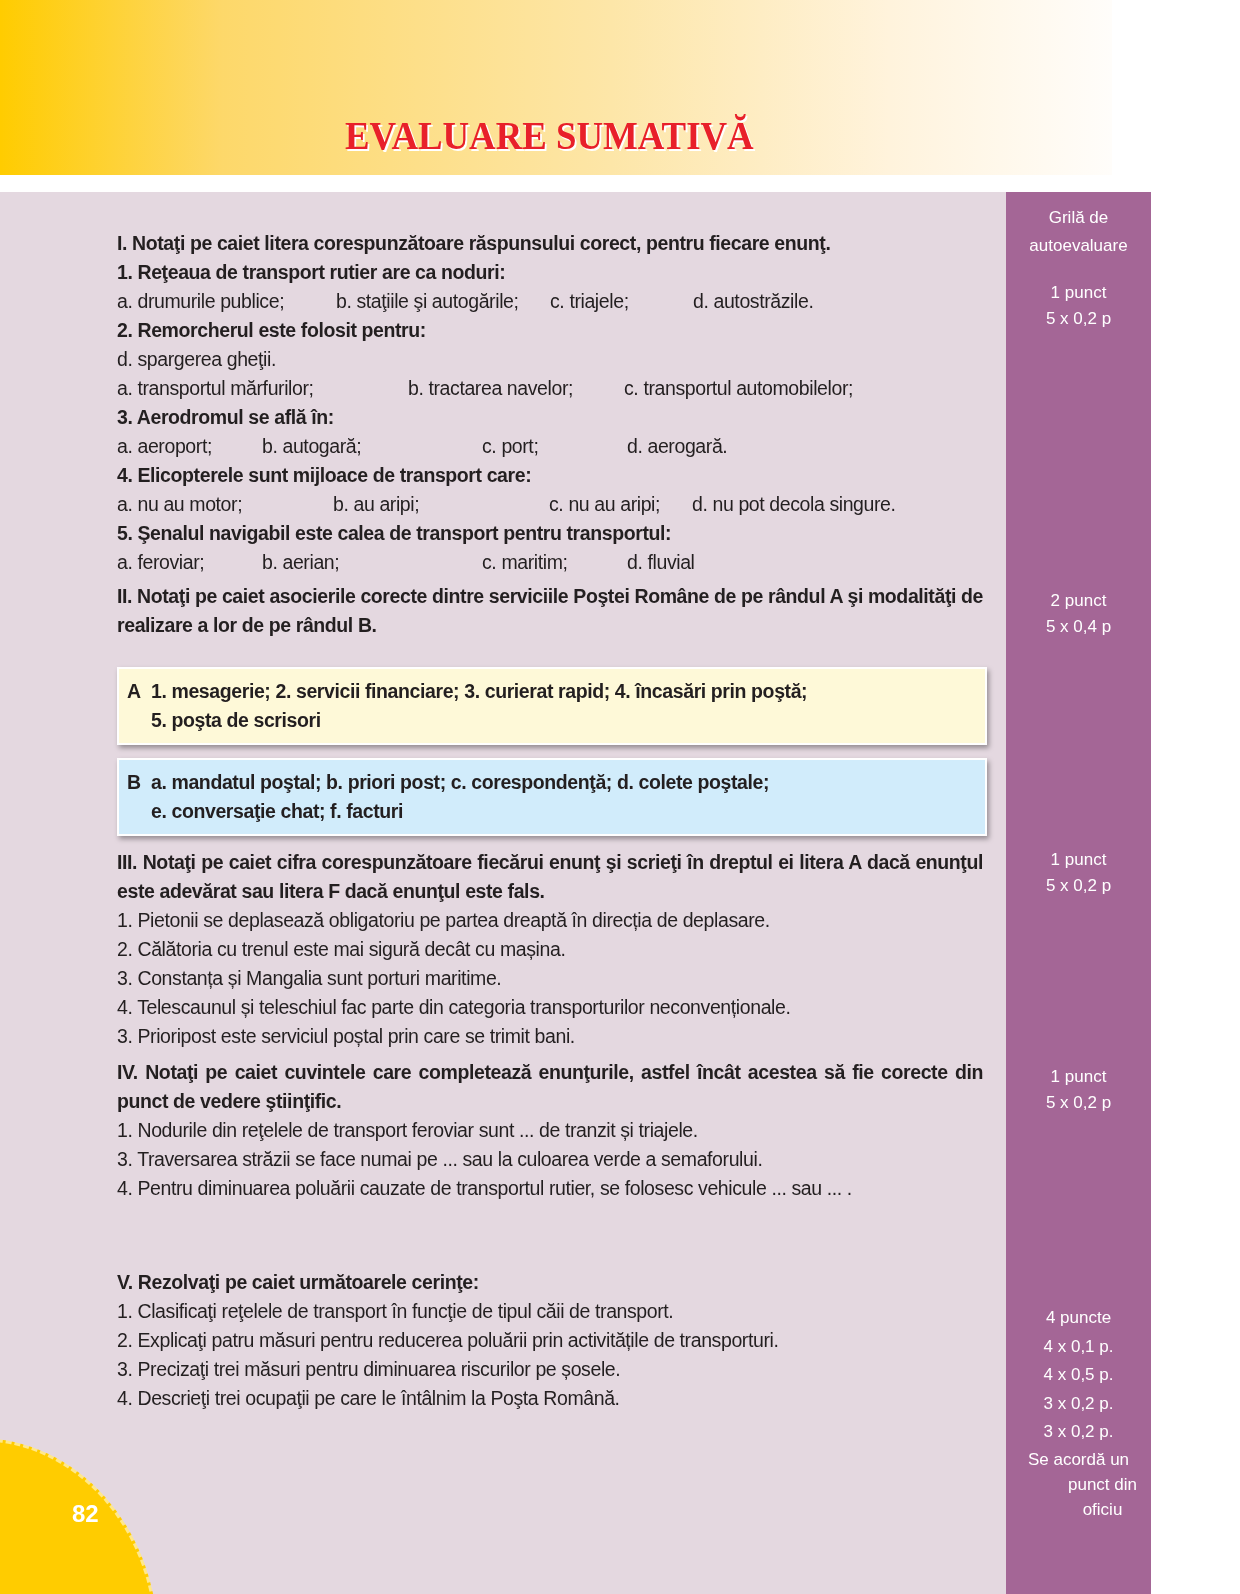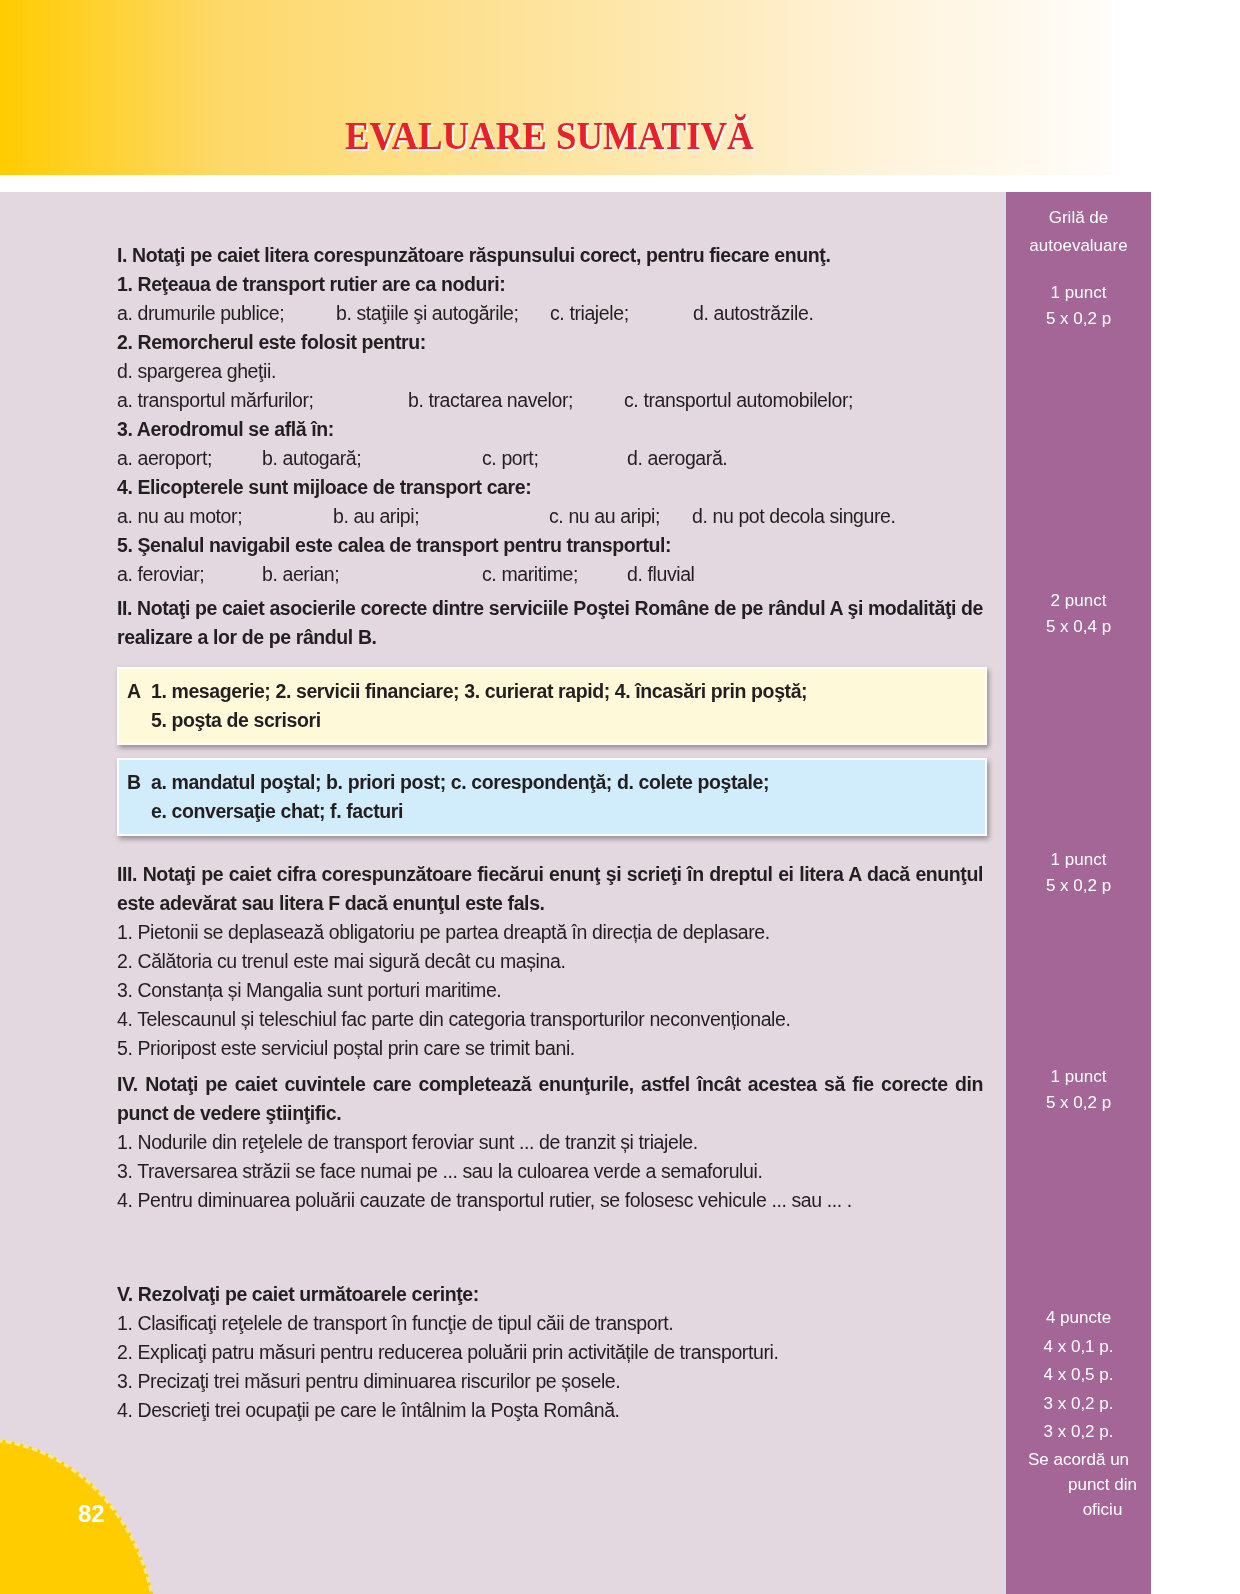--- a/index.html
+++ b/index.html
@@ -29,21 +29,20 @@
   }
   .sb-block {
     position: absolute; left: 0; width: 145px; text-align: center;
     color: #ffffff; font-size: 17px; line-height: 26px;
   }
   .sb-block .b { font-weight: normal; }
   .text {
     position: absolute; left: 117px; width: 866px;
     font-size: 19.5px; line-height: 29px; color: #231f20;
     letter-spacing: -0.4px;
-    margin-top: 12px;
   }
   .text .line { white-space: nowrap; }
   .bold { font-weight: bold; }
   .just { text-align: justify; text-align-last: left; white-space: normal !important; }
   .opt { display: inline-block; }
   .box {
     position: absolute; left: 117px; width: 870px;
     border: 2px solid #ffffff; box-sizing: border-box;
     box-shadow: 2px 3px 5px rgba(0,0,0,0.35);
     font-size: 19.5px; line-height: 29px; color: #231f20; font-weight: bold;
@@ -52,21 +51,21 @@
   .box.a { top: 667px; height: 78px; background: #fef9d8; }
   .box.b { top: 758px; height: 78px; background: #d1ecfb; }
   .box .row { display: flex; }
   .box .lbl { width: 24px; flex: none; }
   .corner {
     position: absolute; left: -200px; top: 1438px; width: 352px; height: 400px;
     border-radius: 50%; background: #ffcc00;
     border: 3px dashed #ffe88a;
   }
   .pagenum {
-    position: absolute; left: 78px; top: 1500px; font-size: 24px;
+    position: absolute; left: 72px; top: 1500px; font-size: 24px;
     font-weight: bold; color: #ffffff;
   }
 </style>
 </head>
 <body>
 
 <div class="header">
   <div class="title">EVALUARE SUMATIVĂ</div>
 </div>
 
@@ -123,21 +122,21 @@
     <span class="opt" style="width:145px">a. aeroport;</span><span class="opt" style="width:220px">b. autogară;</span><span class="opt" style="width:145px">c. port;</span><span class="opt">d. aerogară.</span>
   </div>
 
   <div class="line bold">4. Elicopterele sunt mijloace de transport care:</div>
   <div class="line">
     <span class="opt" style="width:216px">a. nu au motor;</span><span class="opt" style="width:216px">b. au aripi;</span><span class="opt" style="width:143px">c. nu au aripi;</span><span class="opt">d. nu pot decola singure.</span>
   </div>
 
   <div class="line bold">5. Şenalul navigabil este calea de transport pentru transportul:</div>
   <div class="line">
-    <span class="opt" style="width:145px">a. feroviar;</span><span class="opt" style="width:220px">b. aerian;</span><span class="opt" style="width:145px">c. maritime;</span><span class="opt">d. fluvial</span>
+    <span class="opt" style="width:145px">a. feroviar;</span><span class="opt" style="width:220px">b. aerian;</span><span class="opt" style="width:145px">c. maritim;</span><span class="opt">d. fluvial</span>
   </div>
 </div>
 
 <div class="text" style="top:582px;">
   <div class="line bold just">II. Notaţi pe caiet asocierile corecte dintre serviciile Poştei Române de pe rândul A şi modalităţi de realizare a lor de pe rândul B.</div>
 </div>
 
 <div class="box a">
   <div class="row">
     <span class="lbl">A</span>
@@ -157,21 +156,21 @@
     </div>
   </div>
 </div>
 
 <div class="text" style="top:848px;">
   <div class="line bold just">III. Notaţi pe caiet cifra corespunzătoare fiecărui enunţ şi scrieţi în dreptul ei litera A dacă enunţul este adevărat sau litera F dacă enunţul este fals.</div>
   <div class="line">1. Pietonii se deplasează obligatoriu pe partea dreaptă în direcția de deplasare.</div>
   <div class="line">2. Călătoria cu trenul este mai sigură decât cu mașina.</div>
   <div class="line">3. Constanța și Mangalia sunt porturi maritime.</div>
   <div class="line">4. Telescaunul și teleschiul fac parte din categoria transporturilor neconvenționale.</div>
-  <div class="line">5. Prioripost este serviciul poștal prin care se trimit bani.</div>
+  <div class="line">3. Prioripost este serviciul poștal prin care se trimit bani.</div>
 </div>
 
 <div class="text" style="top:1058px;">
   <div class="line bold just">IV. Notaţi pe caiet cuvintele care completează enunţurile, astfel încât acestea să fie corecte din punct de vedere ştiinţific.</div>
   <div class="line">1. Nodurile din reţelele de transport feroviar sunt ... de tranzit și triajele.</div>
   <div class="line">3. Traversarea străzii se face numai pe ... sau la culoarea verde a semaforului.</div>
   <div class="line">4. Pentru diminuarea poluării cauzate de transportul rutier, se folosesc vehicule ... sau ... .</div>
 </div>
 
 <div class="text" style="top:1268px;">

